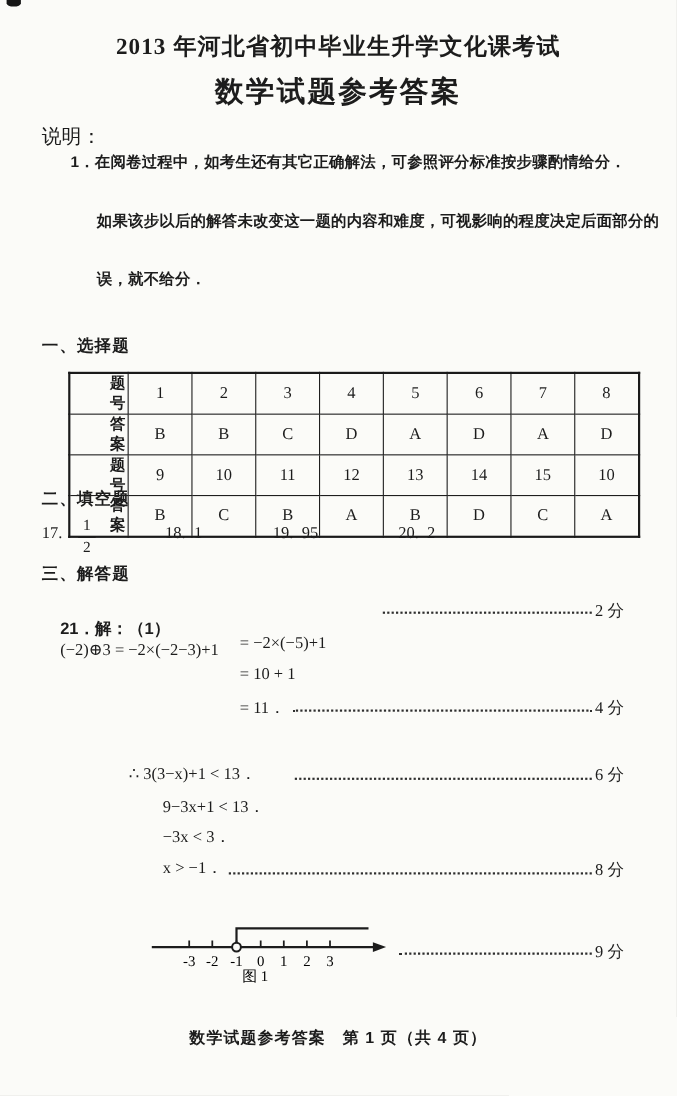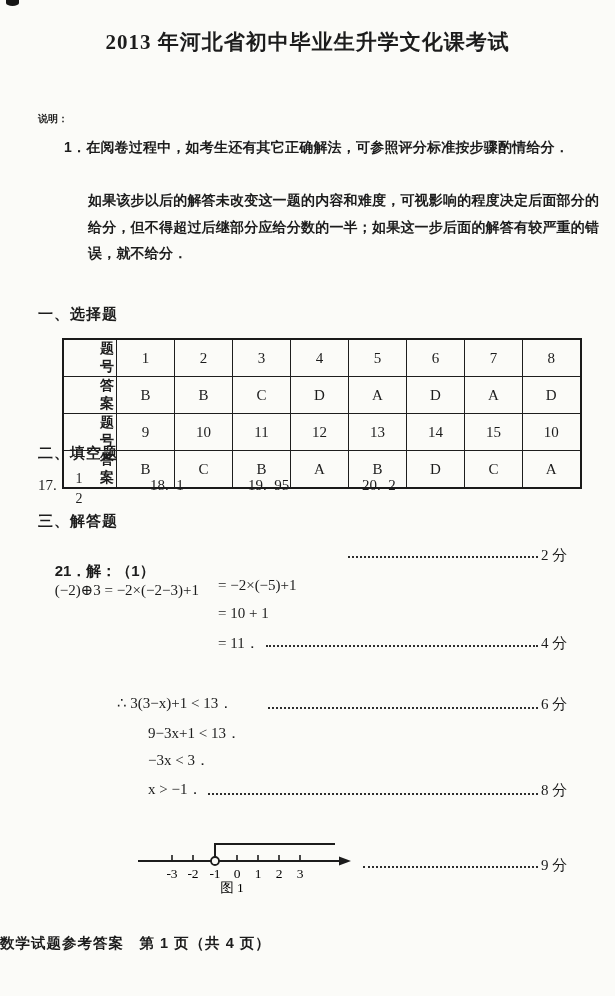--- a/index.html
+++ b/index.html
@@ -17,21 +17,21 @@
   .math{font-family:"Liberation Serif","DejaVu Serif",serif;text-align:center;}
   .title{
     left:0;top:28px;width:100%;text-align:center;
     font-family:"Liberation Serif","DejaVu Serif",serif;
     font-size:21px;font-weight:700;letter-spacing:1px;
   }
   .subtitle{
     left:0;top:66px;width:100%;text-align:center;
     font-size:26px;font-weight:800;letter-spacing:2px;
   }
-  .notes-heading{left:38px;top:112px;font-size:10px;font-weight:700;}
+  .notes-heading{left:38px;top:112px;font-size:18px;font-weight:400;}
   .note-line{font-size:14px;font-weight:600;letter-spacing:0.2px;}
   .sec-heading{left:38px;font-size:15px;font-weight:700;letter-spacing:1px;}
   table.answers{
     position:absolute;left:62px;top:338px;
     border-collapse:collapse;table-layout:fixed;
     font-size:15px;
   }
   table.answers td{
     border:1.4px solid #1e1e1e;
     height:24px;text-align:center;vertical-align:middle;
@@ -45,42 +45,42 @@
   }
   .blank-item{font-size:15px;font-family:"Liberation Serif","DejaVu Serif",serif;}
   .frac{position:absolute;left:70px;top:470px;width:18px;text-align:center;
         font-family:"Liberation Serif","DejaVu Serif",serif;font-size:14px;line-height:17px;}
   .frac .bar{border-top:1.6px solid #1c1c1c;margin:1px 1px;}
   .sol-line{font-size:15px;}
   .leader{position:absolute;height:0;border-top:2.2px dotted #2e2e2e;}
   .score{position:absolute;font-size:15px;white-space:pre;
          font-family:"Liberation Serif","DejaVu Serif",serif;}
   .footer{
-    left:0;top:934px;width:100%;text-align:left;
+    left:0;top:934px;width:100%;text-align:center;
     font-size:14.5px;font-weight:600;letter-spacing:1px;
   }
   .corner-mark{
     position:absolute;left:6px;top:0;width:13px;height:6px;
     background:#161616;border-radius:0 0 55% 55%;
   }
   svg text{font-family:"Liberation Serif","DejaVu Serif",serif;}
 </style>
 </head>
 <body>
 
 <div class="page">
 
   <div class="corner-mark"></div>
 
   <div class="abs title">2013 年河北省初中毕业生升学文化课考试</div>
+  <div class="abs subtitle">数学试题参考答案</div>
 
   <div class="abs notes-heading">说明：</div>
   <div class="abs note-line" style="left:64px;top:139px;">1．在阅卷过程中，如考生还有其它正确解法，可参照评分标准按步骤酌情给分．</div>
   <div class="abs note-line" style="left:88px;top:192px;">如果该步以后的解答未改变这一题的内容和难度，可视影响的程度决定后面部分的</div>
-  <div class="abs note-line" style="left:88px;top:219px;">给分，但不得超过后继部分应给分数的一半；如果这一步后面的解答有较严重的错</div>
   <div class="abs note-line" style="left:88px;top:245px;">误，就不给分．</div>
 
   <div class="abs sec-heading" style="top:305px;">一、选择题</div>
 
   <table class="answers">
     <colgroup>
       <col style="width:51px">
         <col style="width:58px">
         <col style="width:58px">
         <col style="width:58px">

